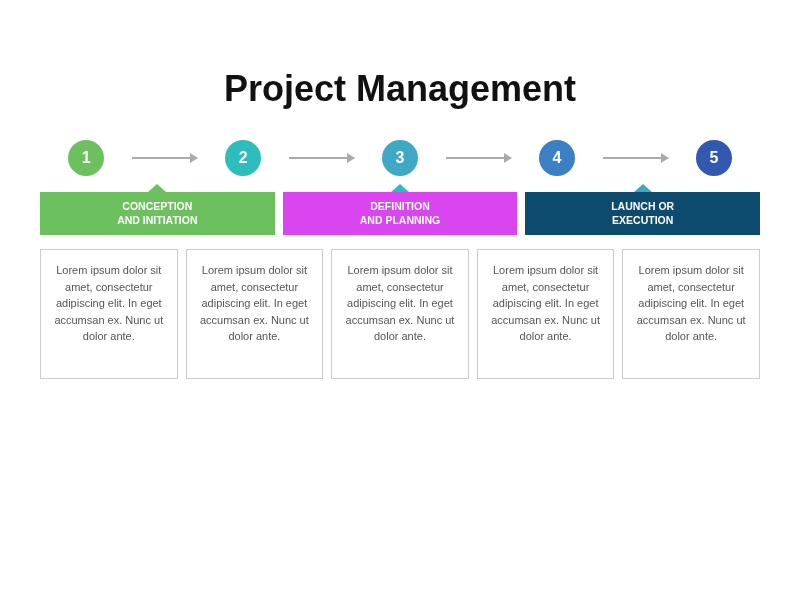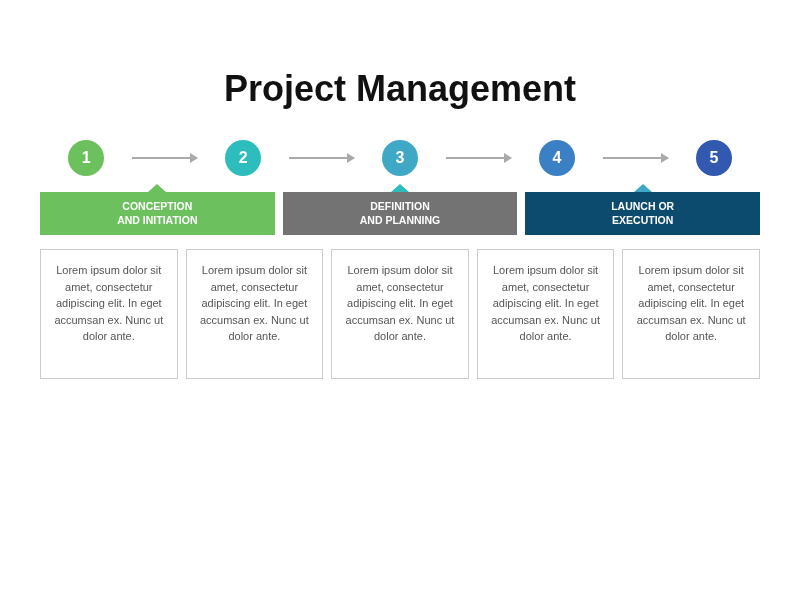--- a/index.html
+++ b/index.html
@@ -134,21 +134,21 @@
 
     
     
     .color-1 { background-color: #6dc05e; }
     .color-1::before { border-bottom: 8px solid #6dc05e; }
     .label-bg-1 { background-color: #6dc05e; }
     .label-bg-1::before { border-bottom: 8px solid #6dc05e; }
 
     
     .color-2 { background-color: #2dbdbc; }
-    .label-bg-2 { background-color: #737373; }
+    .label-bg-2 { background-color: #d946ef; }
     .label-bg-2::before { border-bottom: 8px solid #2dbdbc; }
 
     
     .color-3 { background-color: #3fa8c5; }
     .label-bg-3 { background-color: #0c4a6e; margin-top: 8px; }
     .label-bg-3::before { border-bottom: 8px solid #3fa8c5; }
 
     
     .color-4 { background-color: #3b7fc4; }
     .label-bg-4 { background-color: #3b7fc4; }

